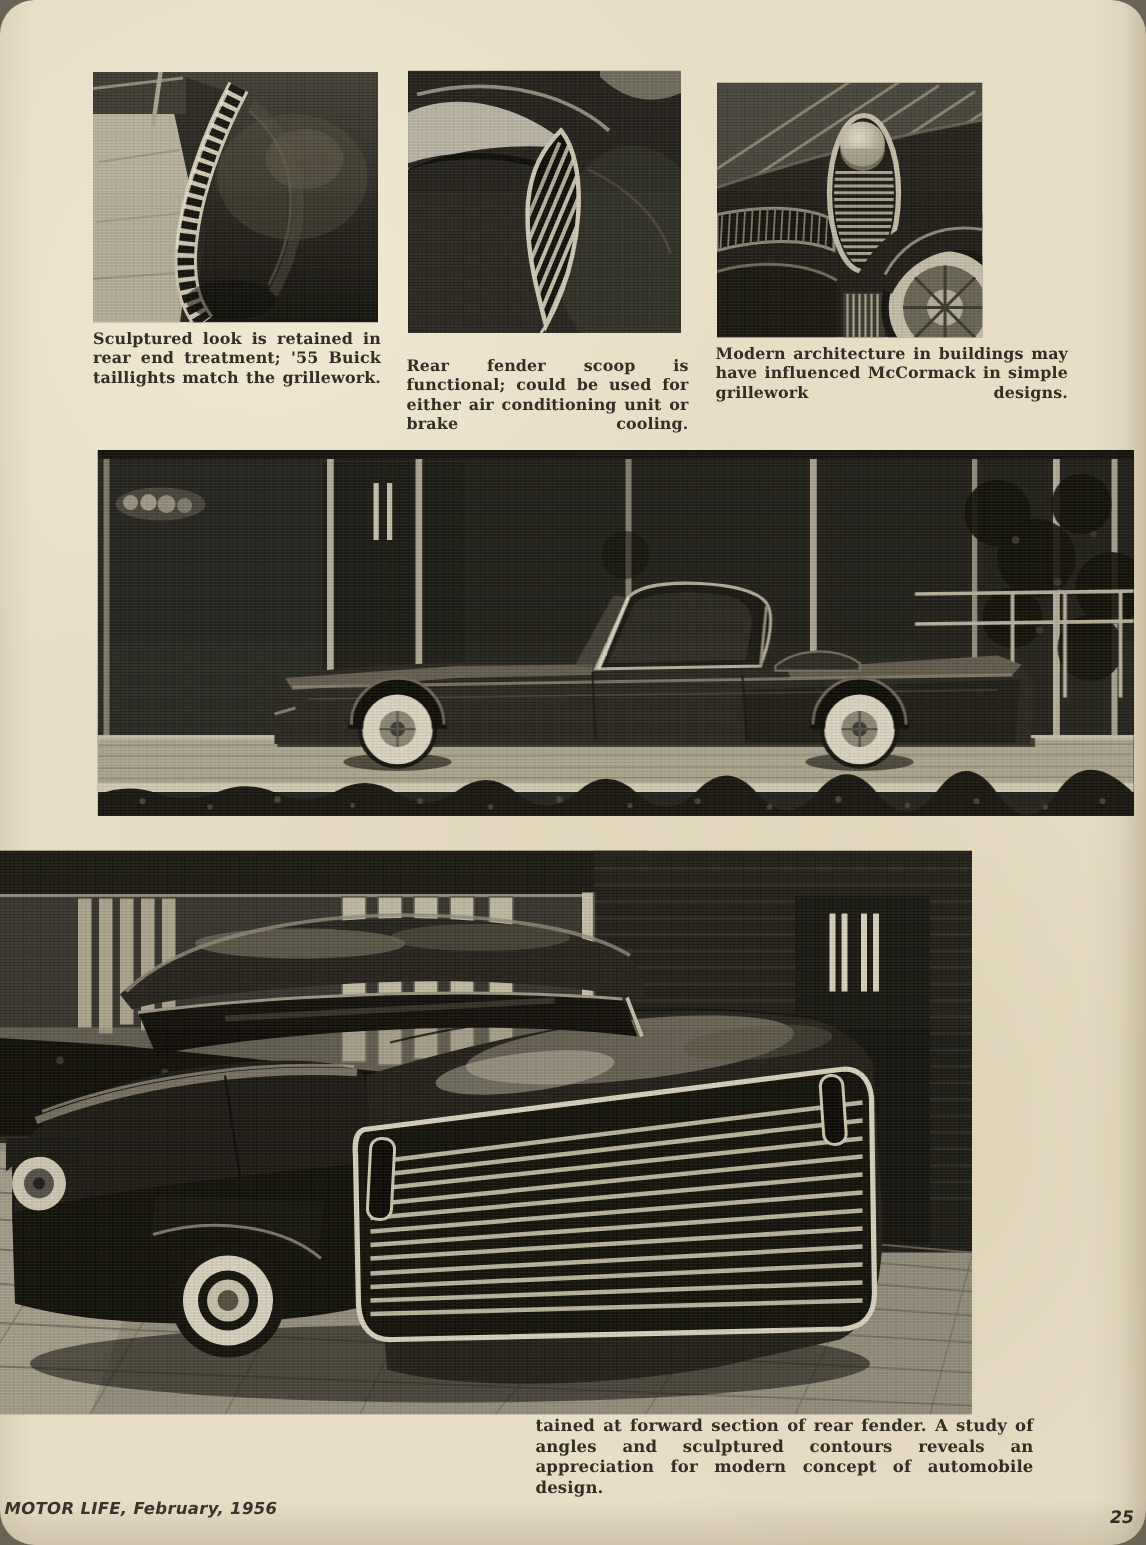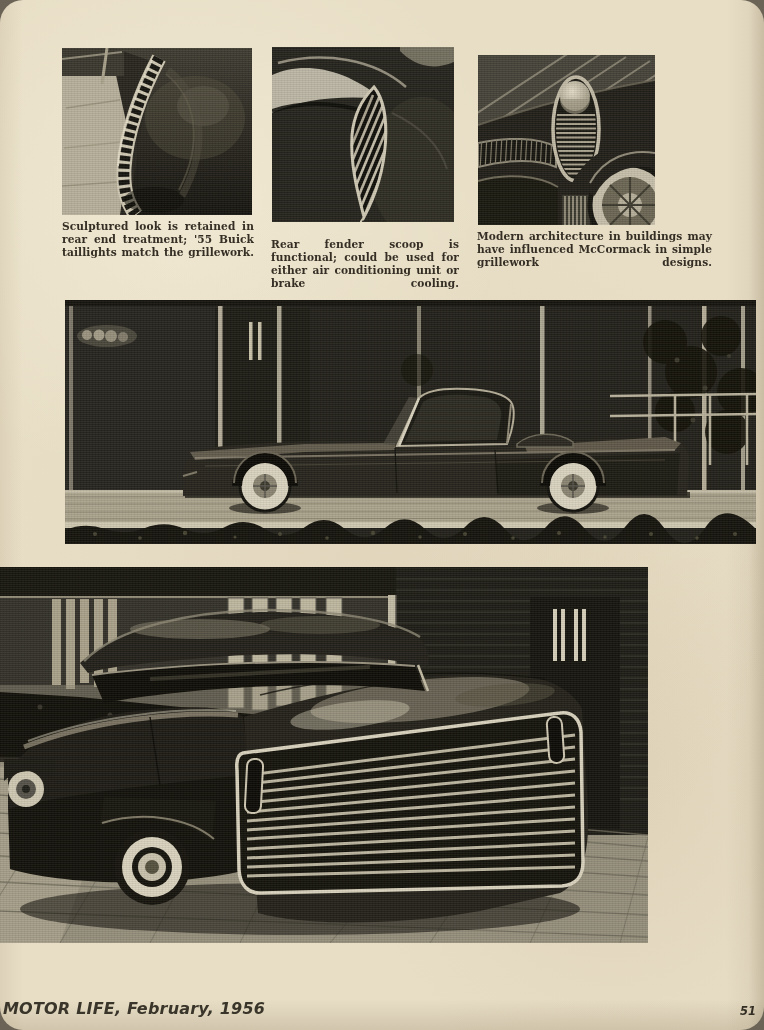--- a/index.html
+++ b/index.html
@@ -29,21 +29,21 @@
   .cap{
     position:absolute;margin:0;
     font-family:"DejaVu Serif", serif;font-weight:700;
     font-size:10.6px;line-height:13px;color:#342e24;
     text-align:justify;text-align-last:justify;letter-spacing:.1px;
   }
   .cap-bottom{font-size:11px;line-height:13.5px;}
   .footer-left{
     position:absolute;left:3px;top:999px;
     font-family:"DejaVu Sans", sans-serif;font-style:italic;font-weight:600;
-    font-size:16px;color:#3a352a;letter-spacing:.2px;
+    font-size:11px;color:#3a352a;letter-spacing:.2px;
   }
   .page-number{
     position:absolute;left:740px;top:1004px;
     font-family:"DejaVu Sans", sans-serif;font-weight:700;font-style:italic;
     font-size:11.5px;color:#332e24;
   }
 </style>
 </head>
 <body>
 
@@ -478,17 +478,18 @@
           <line x1="247" y1="291" x2="575" y2="276"></line>
         <line x1="247" y1="300" x2="575" y2="288"></line>
           <line x1="247" y1="309" x2="575" y2="300"></line>
       </g>
 
       <rect x="246" y="192" width="16" height="54" rx="7" fill="#0c0b07" stroke="#cfc8b3" stroke-width="2" transform="rotate(3 254 219)"></rect>
       <rect x="548" y="150" width="15" height="46" rx="7" fill="#0c0b07" stroke="#cfc8b3" stroke-width="2" transform="rotate(-4 555 173)"></rect>
     </svg>
   </div>
 
+  <p class="cap cap-bottom" style="left:357px;top:944px;width:332px;">tained at forward section of rear fender. A study of angles and sculptured contours reveals an appreciation for modern concept of automobile design.</p>
 
   <div class="footer-left">MOTOR LIFE, February, 1956</div>
-  <div class="page-number">51</div>
+  <div class="page-number">25</div>
 
 </div>
 
 </body></html>

